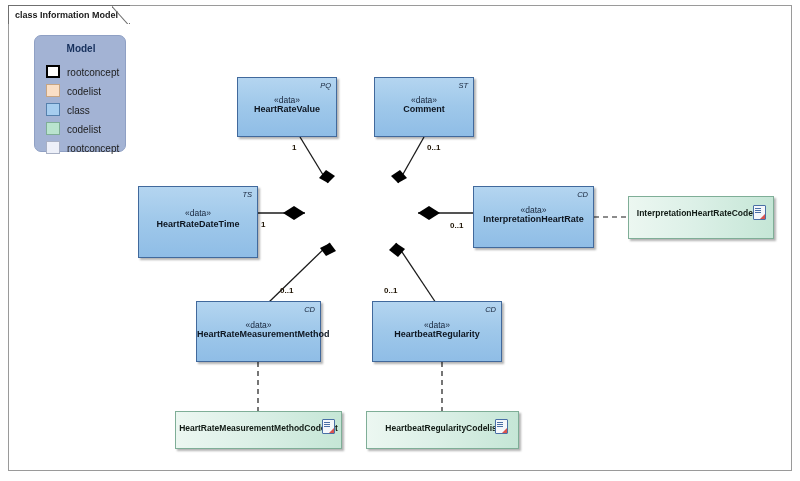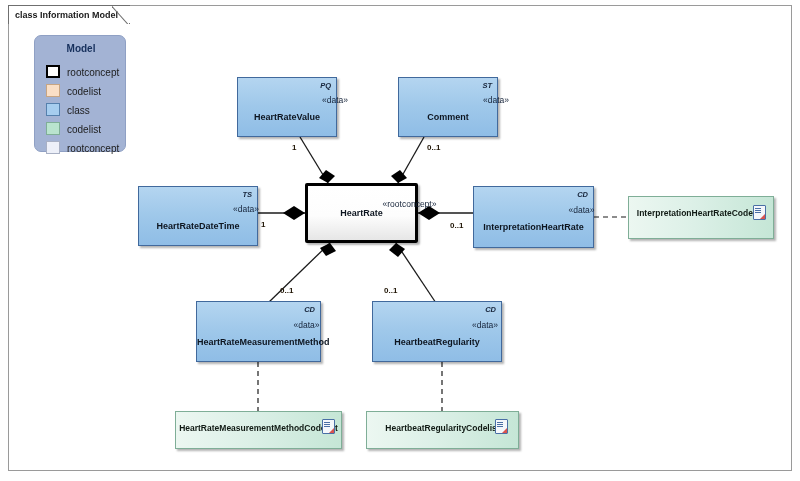--- a/index.html
+++ b/index.html
@@ -151,47 +151,46 @@
     box-sizing: border-box;
     box-shadow: 2px 2px 2px rgba(0,0,0,0.30);
   }
   .node .stereo {
     position: absolute;
     left: 0;
     width: 100%;
     text-align: center;
     font-size: 8.5px;
     color: #16243a;
-    padding-left: 48px;
   }
   .node .nodename {
     position: absolute;
     left: 0;
     width: 100%;
     text-align: center;
     font-size: 9px;
     font-weight: bold;
     color: #0d1520;
   }
   .node .corner {
     position: absolute;
     right: 5px;
     top: 3px;
     font-size: 7.5px;
     font-style: italic;
-    font-weight: bold;
+    font-weight: normal;
     color: #16243a;
   }
 
   .node.data {
     background: linear-gradient(180deg, #b4d5f0 0%, #9fc8ea 48%, #8fbde6 100%);
     border: 1px solid #41699c;
   }
   .node.data .stereo { top: 30%; }
-  .node.data .nodename { top: 45%; margin-top: 8px; }
+  .node.data .nodename { top: 45%; }
 
   .node.root {
     background: linear-gradient(180deg, #ffffff 0%, #fdfdfd 55%, #e6e6e6 100%);
     border: 3px solid #000000;
     border-radius: 2px;
   }
   .node.root .stereo { top: 24%; }
   .node.root .nodename { top: 41%; }
 
   .node.codelist {
@@ -307,36 +306,32 @@
     <line x1="258" y1="362" x2="258" y2="411" stroke="#1b1b1b" stroke-width="1.2" stroke-dasharray="5,4"></line>
     <line x1="442" y1="362" x2="442" y2="411" stroke="#1b1b1b" stroke-width="1.2" stroke-dasharray="5,4"></line>
   </svg>
 
   <div class="node data" style="left:237px; top:77px; width:100px; height:60px;">
     <span class="corner">PQ</span>
     <span class="stereo">«data»</span>
     <span class="nodename">HeartRateValue</span>
   </div>
 
-  <div class="node data" style="left:398px; top:77px; width:100px; height:60px;">
+  <div class="node data" style="left:374px; top:77px; width:100px; height:60px;">
     <span class="corner">ST</span>
     <span class="stereo">«data»</span>
     <span class="nodename">Comment</span>
   </div>
 
-  <div class="node data" style="left:138px; top:186px; width:120px; height:60px;">
+  <div class="node data" style="left:138px; top:186px; width:120px; height:72px;">
     <span class="corner">TS</span>
     <span class="stereo">«data»</span>
     <span class="nodename">HeartRateDateTime</span>
   </div>
 
-  <div class="node root" style="left:305px; top:183px; width:113px; height:60px;">
-    <span class="stereo">«rootconcept»</span>
-    <span class="nodename">HeartRate</span>
-  </div>
 
   <div class="node data" style="left:473px; top:186px; width:121px; height:62px;">
     <span class="corner">CD</span>
     <span class="stereo">«data»</span>
     <span class="nodename">InterpretationHeartRate</span>
   </div>
 
   <div class="node data" style="left:196px; top:301px; width:125px; height:61px;">
     <span class="corner">CD</span>
     <span class="stereo">«data»</span>

